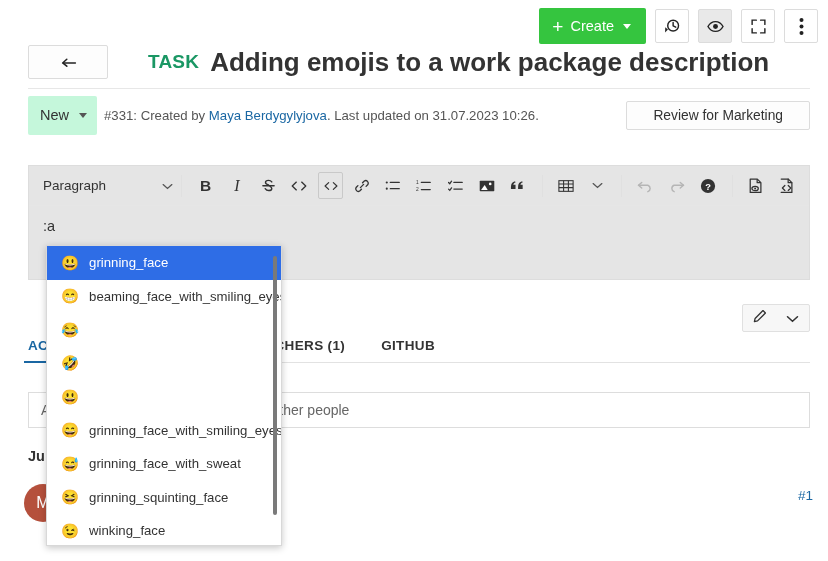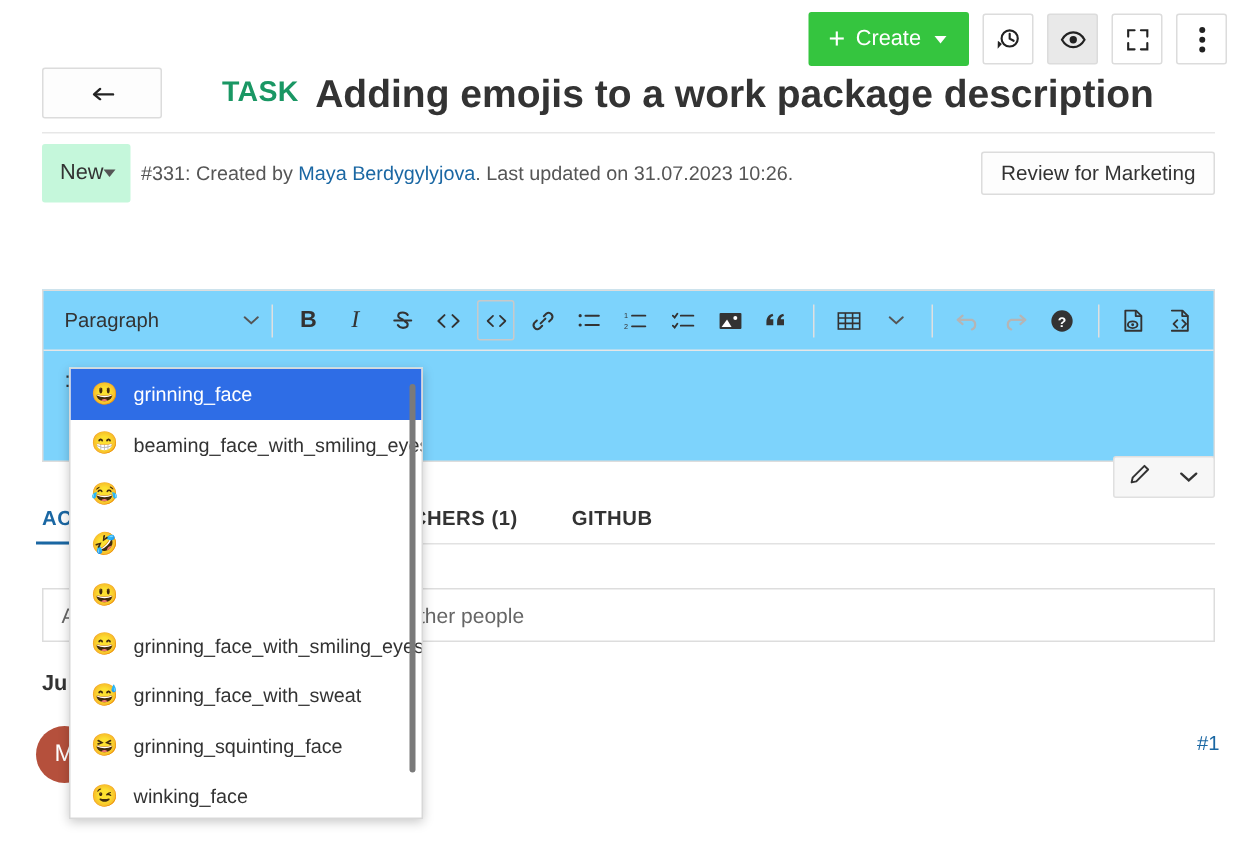--- a/index.html
+++ b/index.html
@@ -65,46 +65,46 @@
     position: absolute; left: 28px; right: 18px; top: 88px;
     height: 1px; background: #e7e7e7;
   }
 
   
   .meta-row {
     position: absolute; top: 100px; left: 28px; right: 18px;
     height: 30px; display: flex; align-items: center;
   }
   .status-badge {
-    display: flex; align-items: center; 
+    display: flex; align-items: center; gap: 10px;
     background: #C5F7DB; color: #333;
     height: 39px; padding: 0 10px 0 12px;
     border-radius: 2px; font-size: 14.5px; cursor: pointer;
   }
   .status-badge .caret {
     width: 0; height: 0;
     border-left: 4.5px solid transparent; border-right: 4.5px solid transparent;
     border-top: 5.5px solid #555;
   }
   .meta-text {
     margin-left: 7px; font-size: 13.2px; color: #555;
   }
   .meta-text a { color: #1A67A3; text-decoration: none; }
   .review-btn {
     margin-left: auto;
     border: 1px solid #dcdcdc; background: #fdfdfd;
-    height: 29px; padding: 0 12px; border-radius: 2px;
+    height: 29px; padding: 0 26px; border-radius: 2px;
     font-size: 13.8px; color: #333; cursor: pointer;
     font-family: "Liberation Sans", sans-serif;
   }
 
   
   .editor {
     position: absolute; top: 165px; left: 28px; right: 18px;
-    border: 1px solid #dddddd; background: #7dd3fc; height: 115px; margin-top: 28px;
+    border: 1px solid #dddddd; background: #e5e5e5; height: 115px;
   }
   .editor-toolbar {
     display: flex; align-items: center;
     height: 40px; border-bottom: 1px solid #e6e6e6;
     padding: 0 6px;
   }
   .para-select {
     display: flex; align-items: center; justify-content: space-between;
     width: 140px; height: 26px; margin-left: 8px;
     font-size: 13.5px; color: #333; cursor: pointer;

